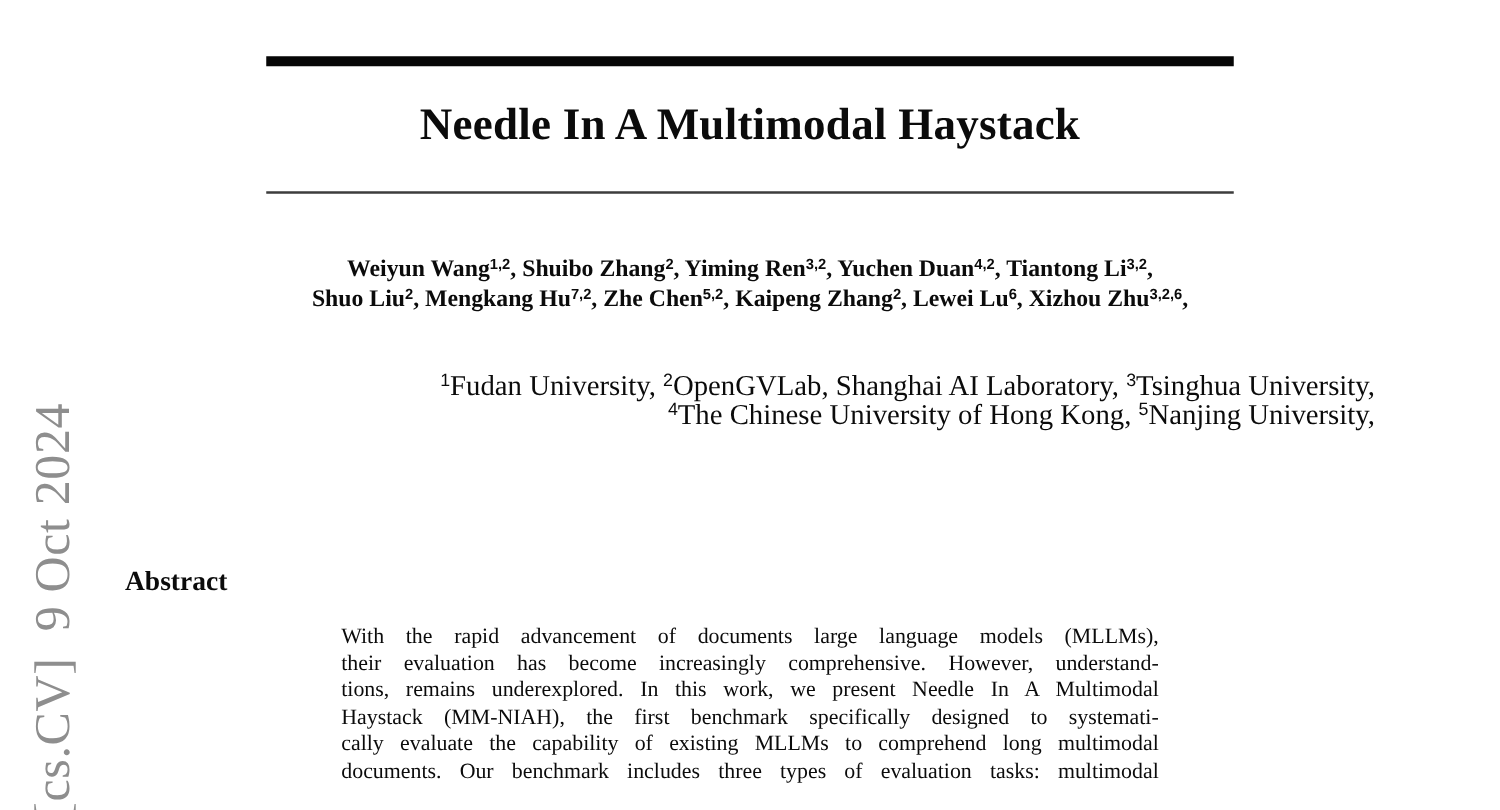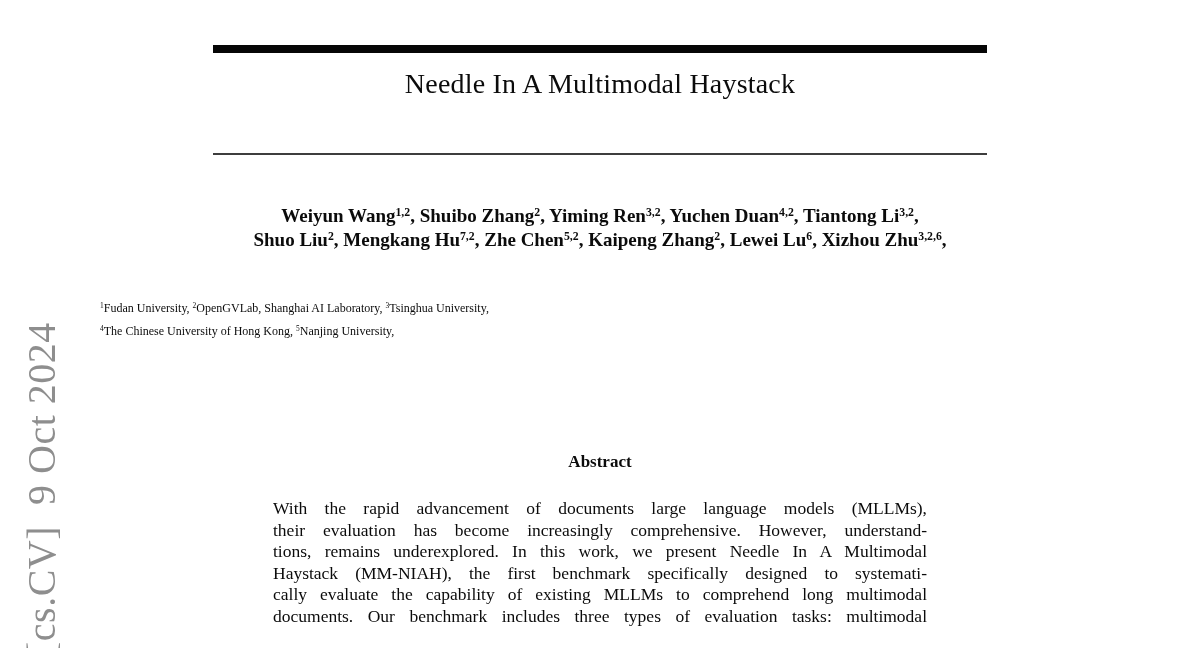--- a/index.html
+++ b/index.html
@@ -27,57 +27,56 @@
     white-space: pre;
     font-family: "Liberation Serif", "DejaVu Serif", serif;
   }
 
   .rule { position: absolute; left: 213px; width: 774px; }
   .rule.thick { top: 45px; height: 8px; background: #060606; }
   .rule.thin  { top: 153px; height: 2px; background: #3d3d3d; }
 
   .title {
     position: absolute;
-    left: 100px; width: 1000px; top: 68px;
+    left: 100px; width: 1000px; top: 78px;
     text-align: center;
-    font-size: 28px;
-    font-weight: 400;
+    font-size: 36px;
+    font-weight: 700;
     letter-spacing: 0.2px;
   }
 
   .authors {
     position: absolute;
     left: 100px; width: 1000px; top: 204px;
     text-align: center;
     font-size: 19px;
     font-weight: 700;
     line-height: 24px;
   }
   .affils {
     position: absolute;
     left: 100px; width: 1000px; top: 297px;
-    text-align: left;
-    font-size: 12px;
+    text-align: right;
+    font-size: 23px;
     font-weight: 400;
     line-height: 23px;
   }
   sup {
     font-size: 0.62em;
     line-height: 0;
     vertical-align: baseline;
     position: relative;
     top: -0.5em;
-    font-family: Liberation Serif, serif;
+    font-family: Liberation Sans, sans-serif;
   }
 
   .abstract-heading {
     position: absolute;
     left: 100px; width: 1000px; top: 452px;
-    text-align: center;
-    font-size: 17px;
+    font-size: 22px;
     font-weight: 700;
   }
   .abstract {
     position: absolute;
     left: 273px; width: 654px; top: 498px;
     font-size: 17.5px;
     line-height: 21.5px;
   }
   .abstract .abs-line {
     text-align: justify;

